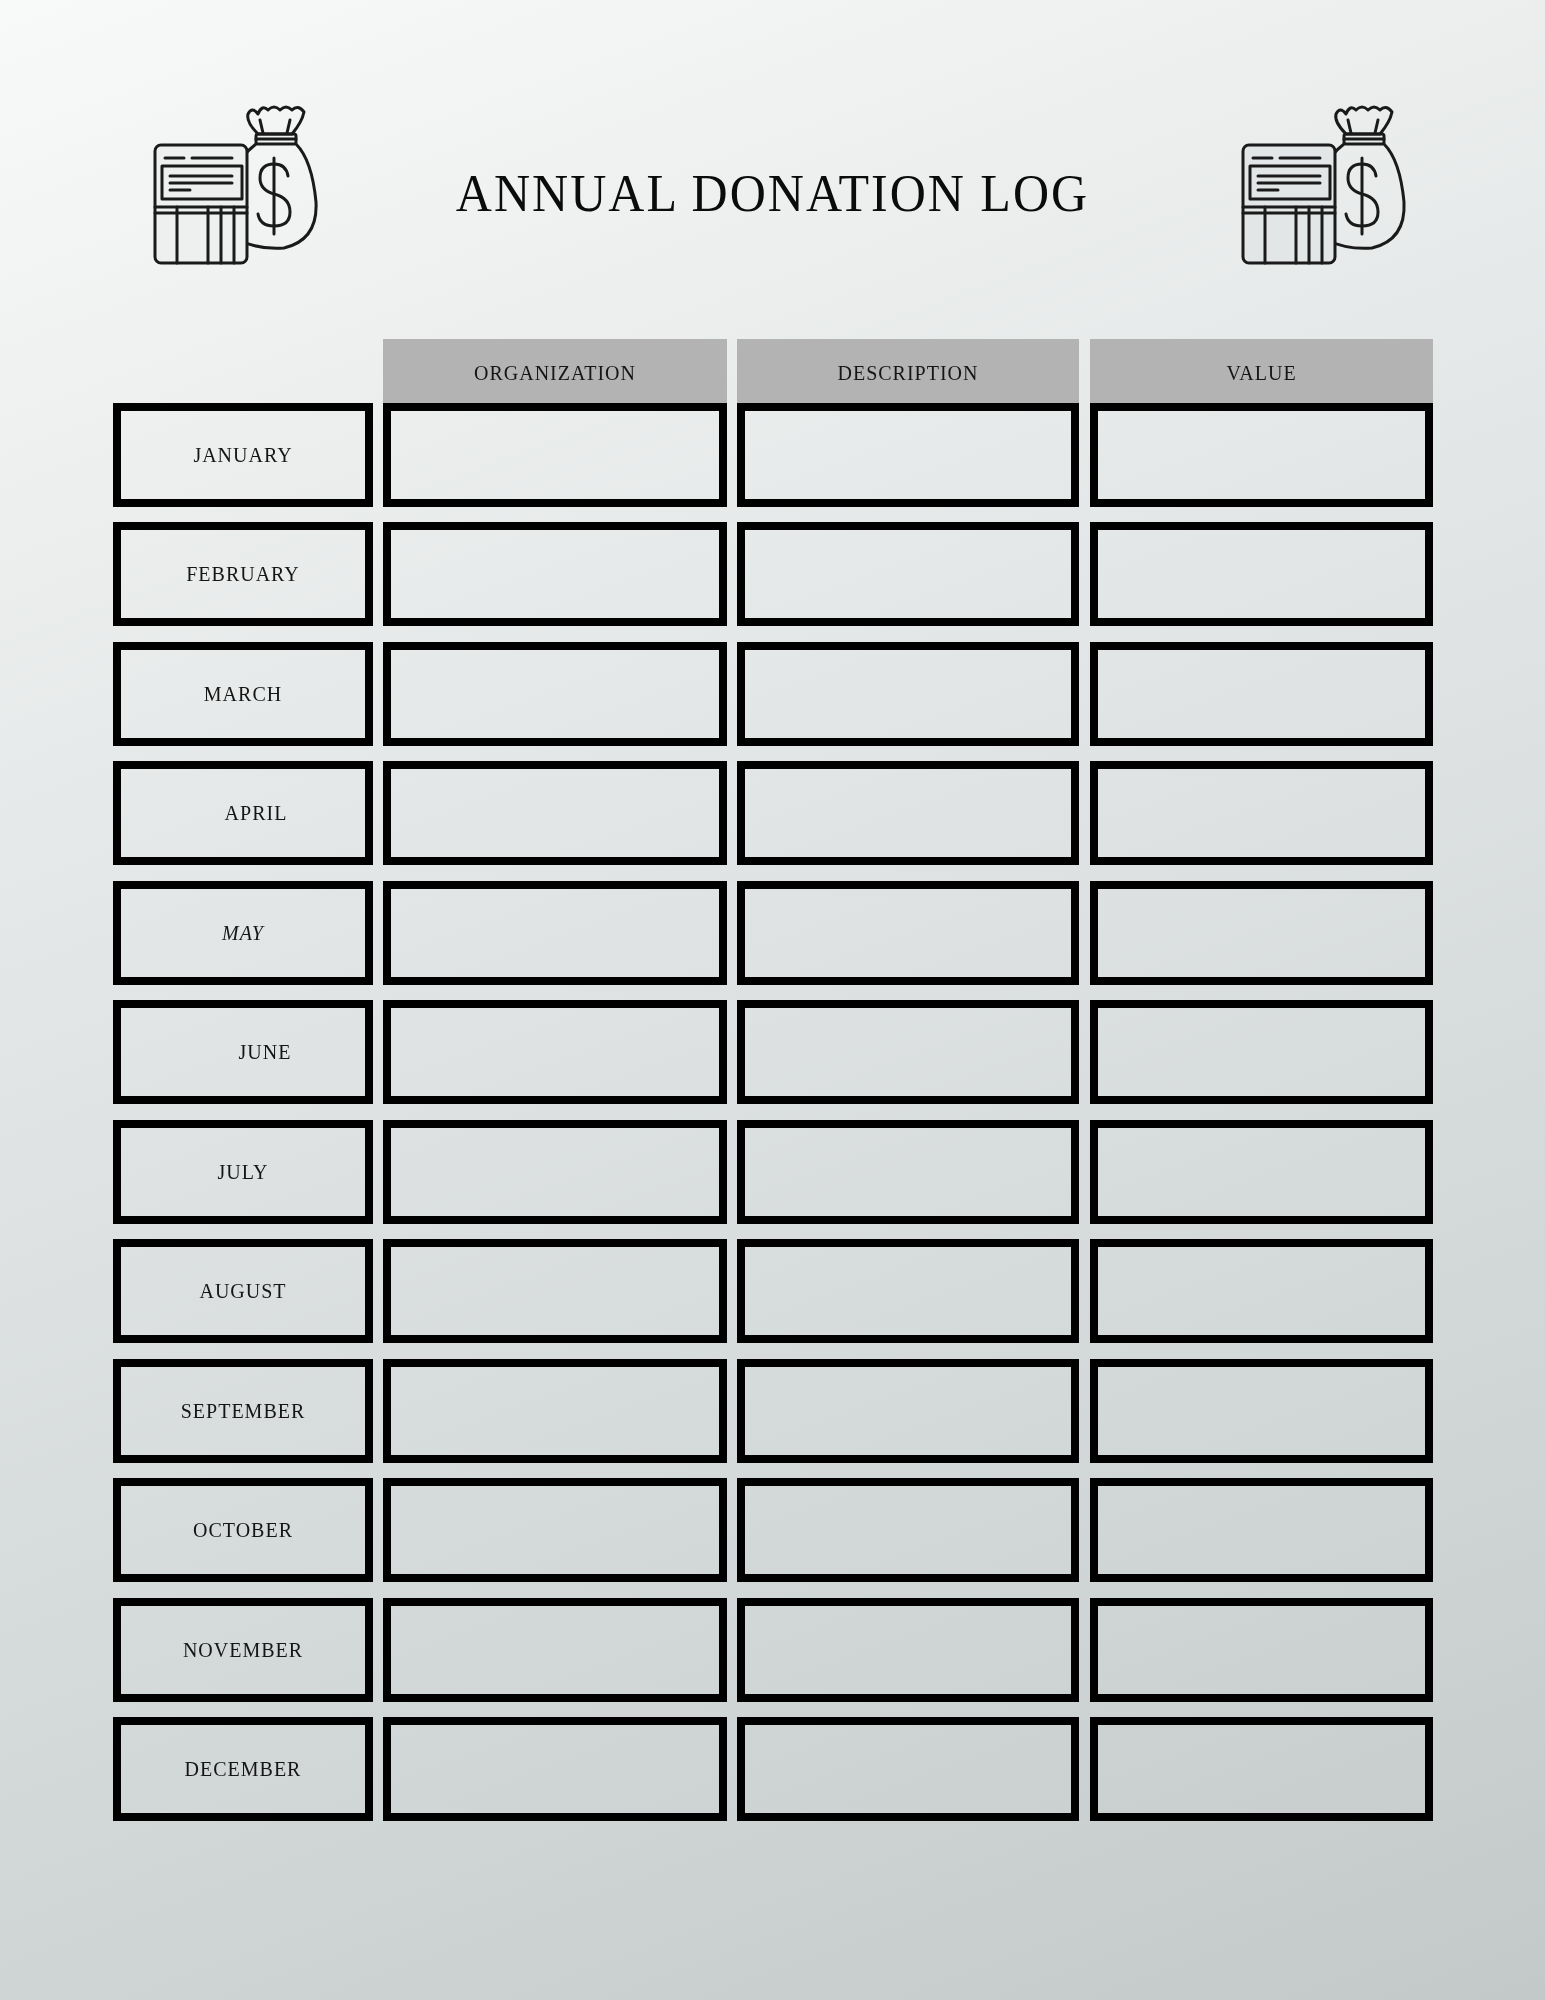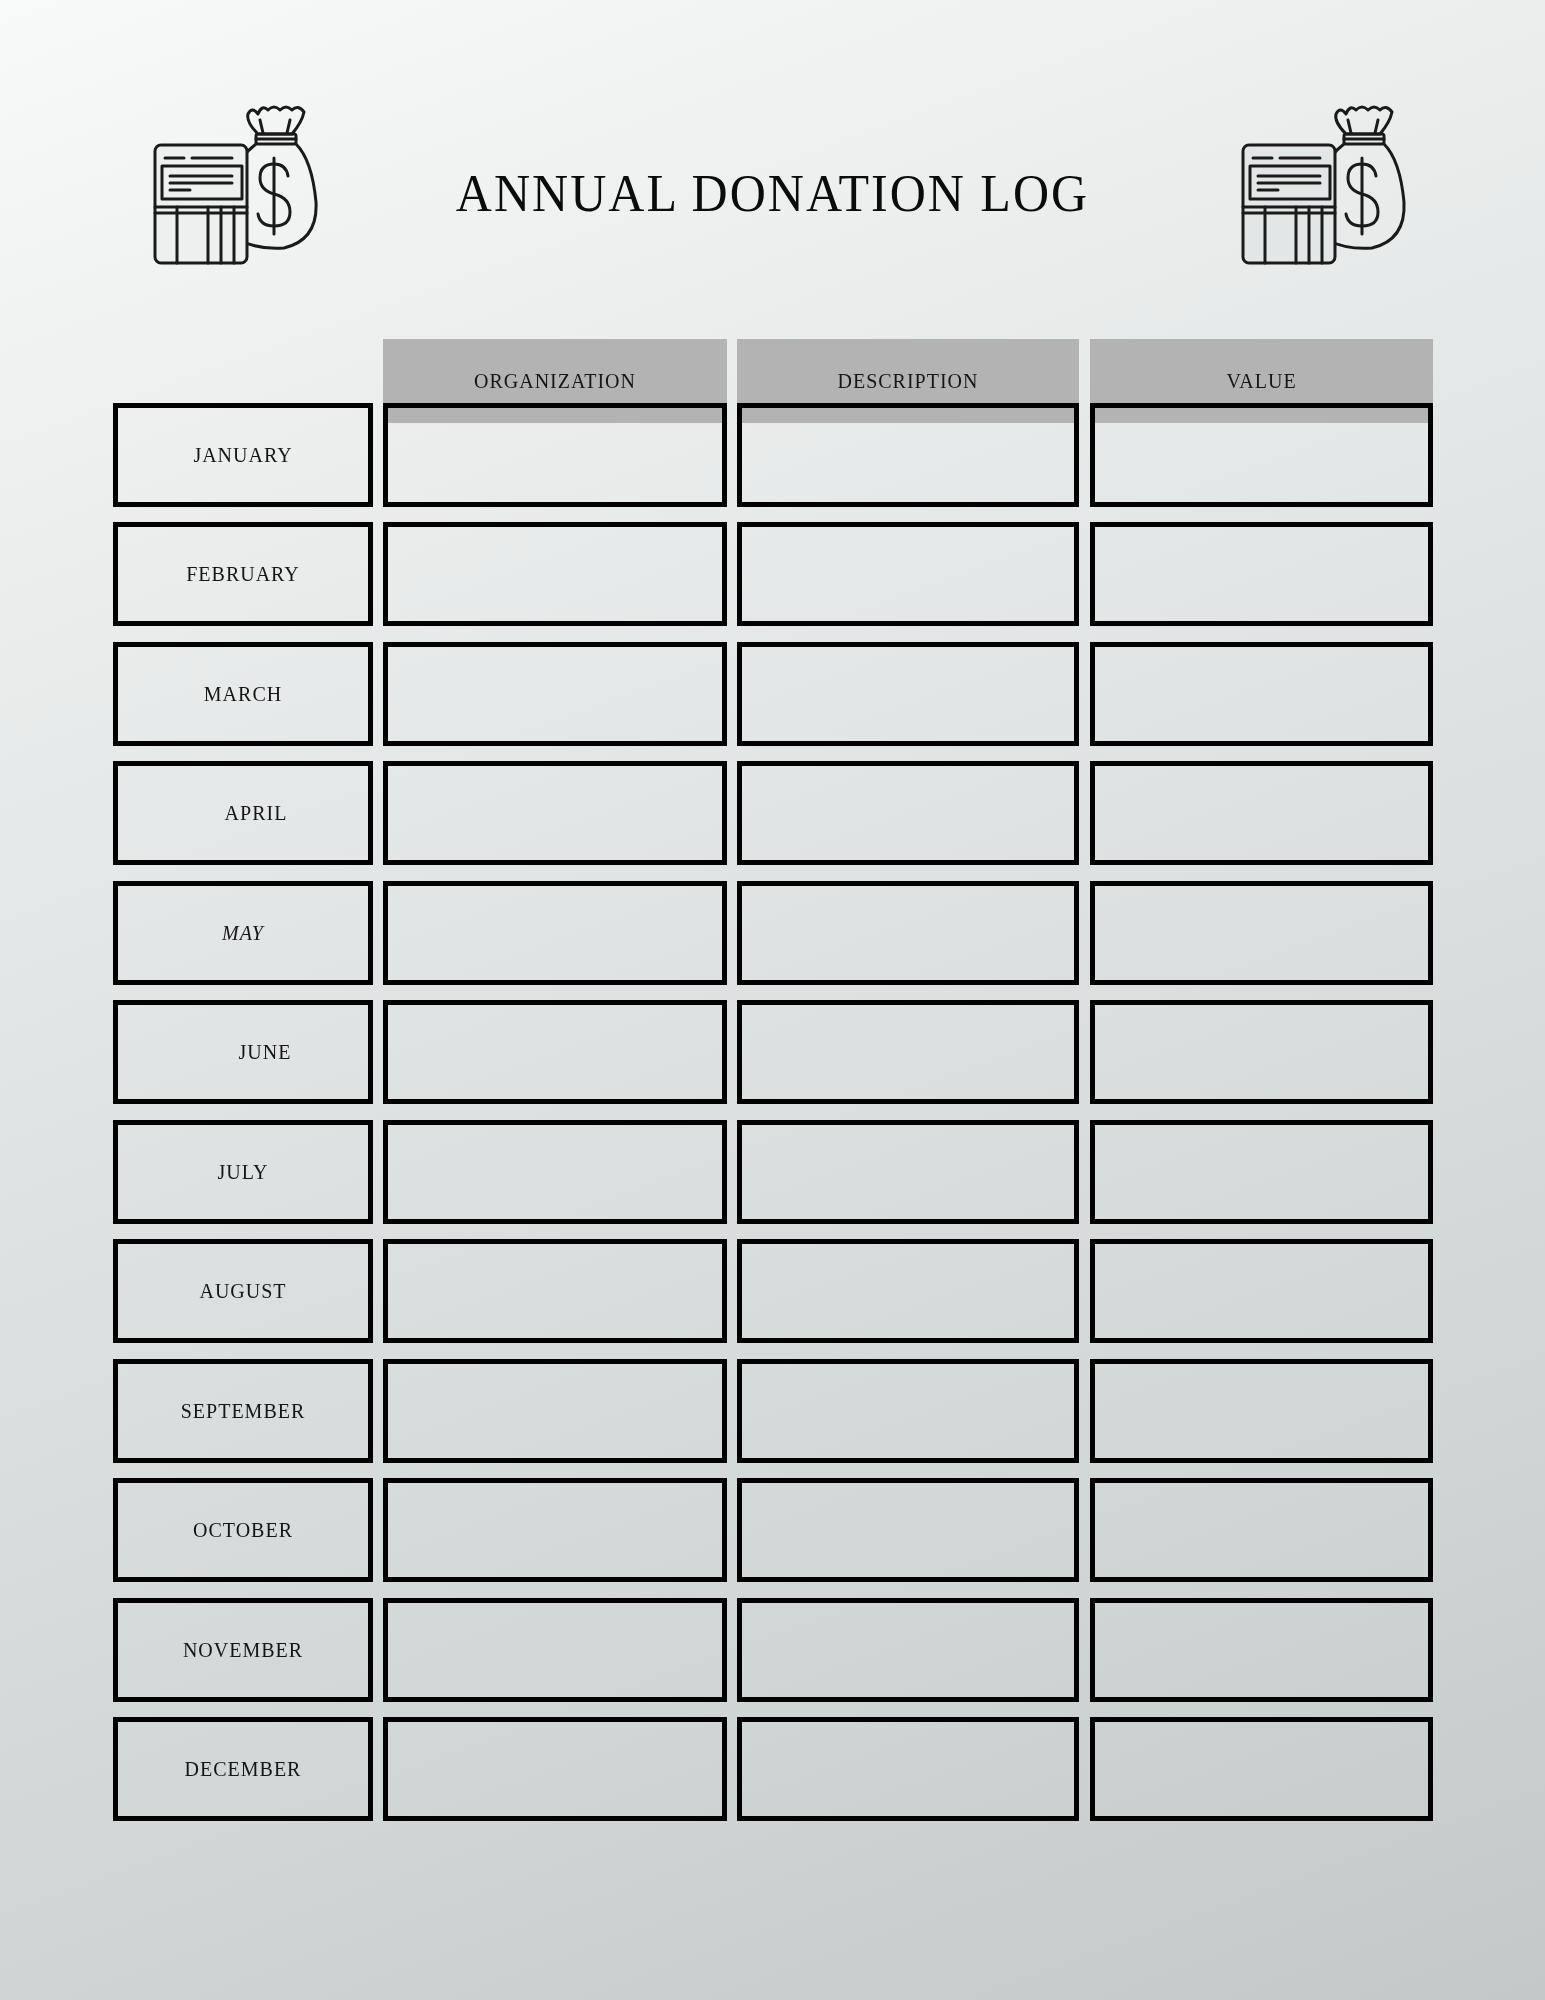--- a/index.html
+++ b/index.html
@@ -37,40 +37,40 @@
       letter-spacing: 2px;
       font-weight: normal;
       transform: scaleY(1.05);
       color: #0b0b0b;
       margin: 0;
     }
 
     .hdr {
       position: absolute;
       top: 339px;
-      height: 84px;
+      height: 68px;
       background: #b3b3b3;
       display: flex;
       align-items: center;
       justify-content: center;
       font-family: "Liberation Serif", "DejaVu Serif", serif;
       font-size: 20px;
       letter-spacing: 1px;
       color: #161616;
     }
     .col-org  { left: 383px; width: 344px; }
     .col-desc { left: 737px; width: 342px; }
     .col-val  { left: 1090px; width: 343px; }
     .col-month { left: 113px; width: 260px; }
 
     .cell {
       position: absolute;
       height: 104px;
       box-sizing: border-box;
-      border: 5px solid #000000;
+      border: 8px solid #000000;
       background: transparent;
     }
     .month-cell {
       display: flex;
       align-items: center;
       justify-content: center;
       font-family: "Liberation Serif", "DejaVu Serif", serif;
       font-size: 20px;
       letter-spacing: 1px;
       color: #151515;

